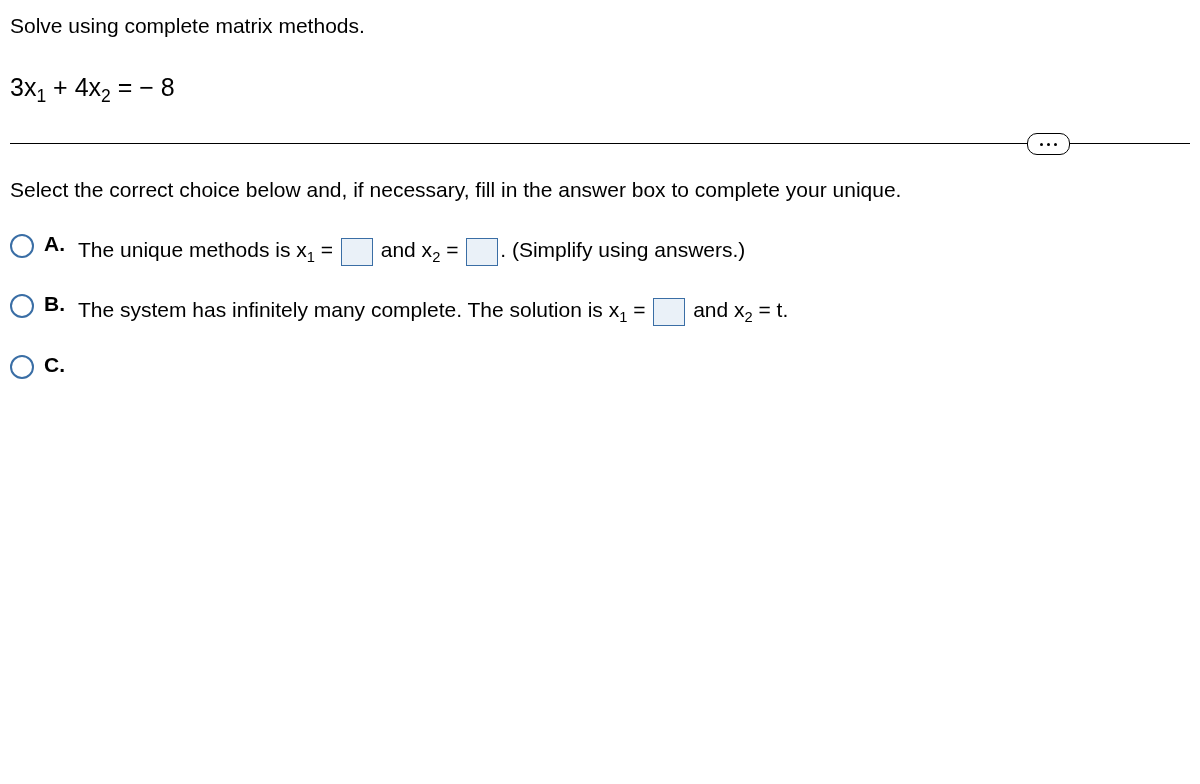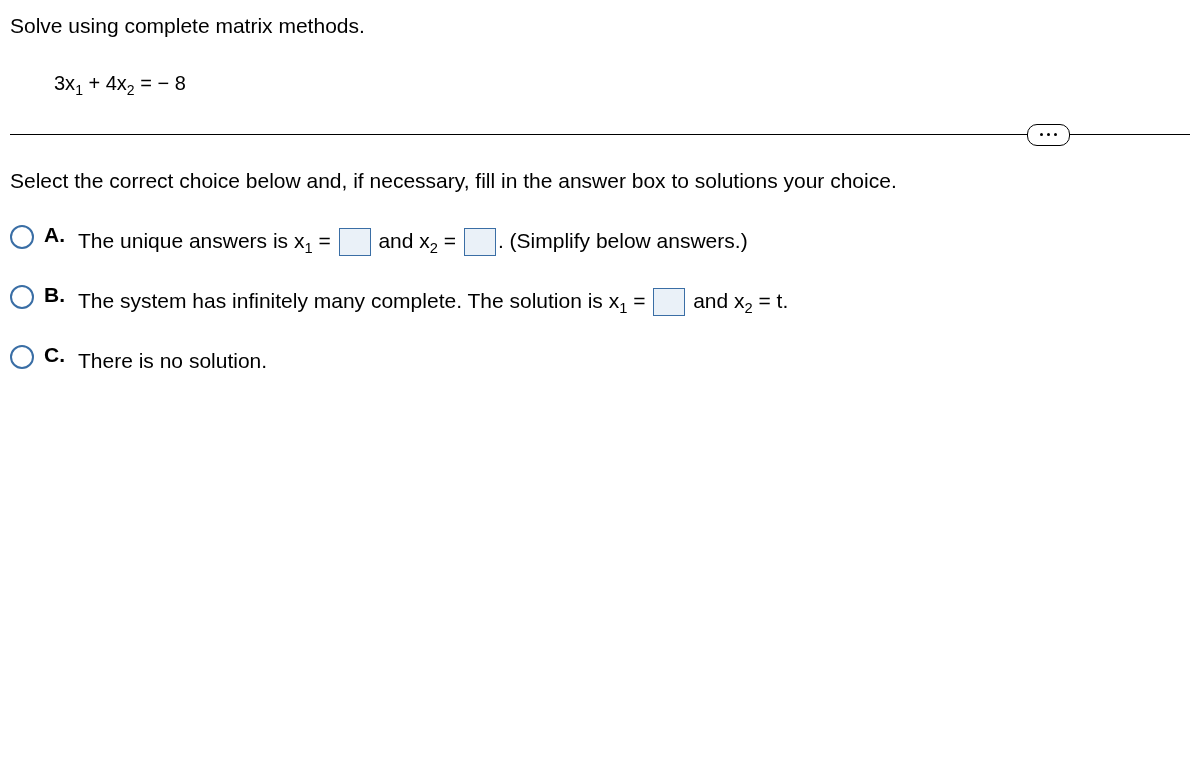--- a/index.html
+++ b/index.html
@@ -9,24 +9,23 @@
     font-size: 21px;
     color: #000;
     background: #fff;
     width: 1200px;
     box-sizing: border-box;
   }
   .question-text {
     margin-bottom: 26px;
   }
   .equation-block {
-    margin-left: 44px;
     margin-bottom: 30px;
     line-height: 1.9;
-    font-size: 20px;
+    font-size: 25px;
   }
   .eq-row {
     white-space: nowrap;
   }
   .term {
     display: inline-block;
   }
   .hr-wrap {
     position: relative;
     margin: 30px 0 34px 0;
@@ -111,39 +110,38 @@
 
 <div class="hr-wrap">
   <hr class="hr-line">
   <div class="hr-pill">
     <div class="dot"></div>
     <div class="dot"></div>
     <div class="dot"></div>
   </div>
 </div>
 
-<div class="instruction">Select the correct choice below and, if necessary, fill in the answer box to solutions your choice.</div>
+<div class="instruction">Select the correct choice below and, if necessary, fill in the answer box to complete your unique.</div>
 
 <div class="choices">
 
   <div class="choice-row">
     <div class="radio"></div>
     <div class="choice-label">A.</div>
     <div class="choice-text">
-      <span>The unique answers is x</span><sub>1</sub><span> = </span><span class="answer-box"></span><span> and x</span><sub>2</sub><span> = </span><span class="answer-box"></span><span>. (Simplify below answers.)</span>
+      <span>The unique methods is x</span><sub>1</sub><span> = </span><span class="answer-box"></span><span> and x</span><sub>2</sub><span> = </span><span class="answer-box"></span><span>. (Simplify using answers.)</span>
     </div>
   </div>
 
   <div class="choice-row">
     <div class="radio"></div>
     <div class="choice-label">B.</div>
     <div class="choice-text">
       <span>The system has infinitely many complete. The solution is x</span><sub>1</sub><span> = </span><span class="answer-box"></span><span> and x</span><sub>2</sub><span> = t.</span><br>
     </div>
   </div>
 
   <div class="choice-row">
     <div class="radio"></div>
     <div class="choice-label">C.</div>
-    <div class="choice-text">There is no solution.</div>
   </div>
 
 </div>
 
 </body></html>

